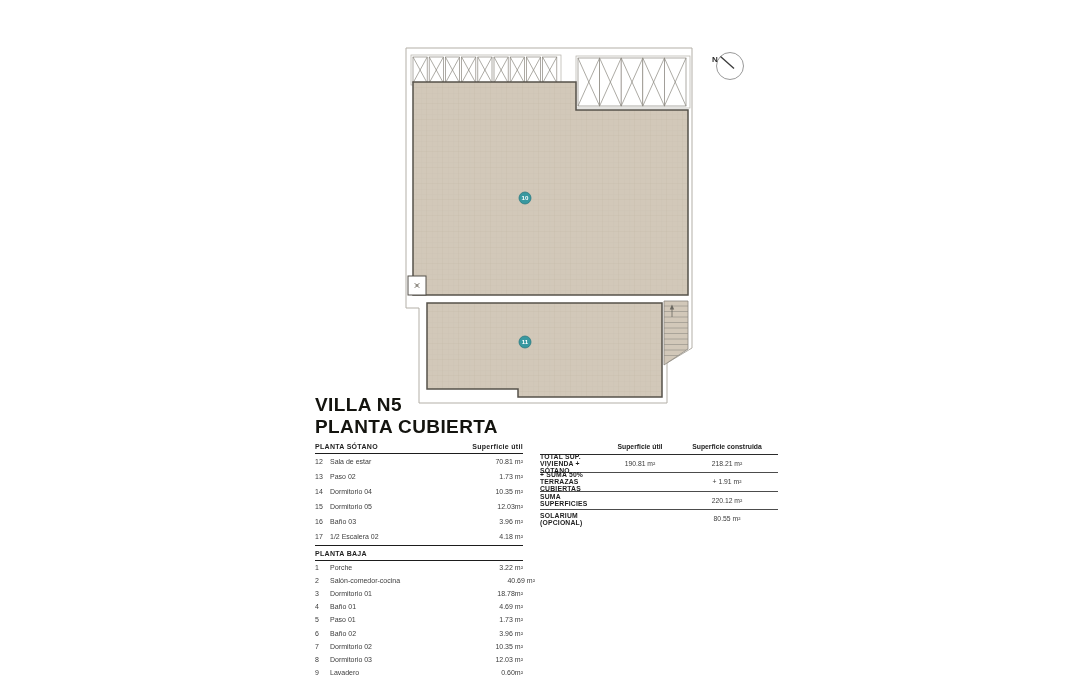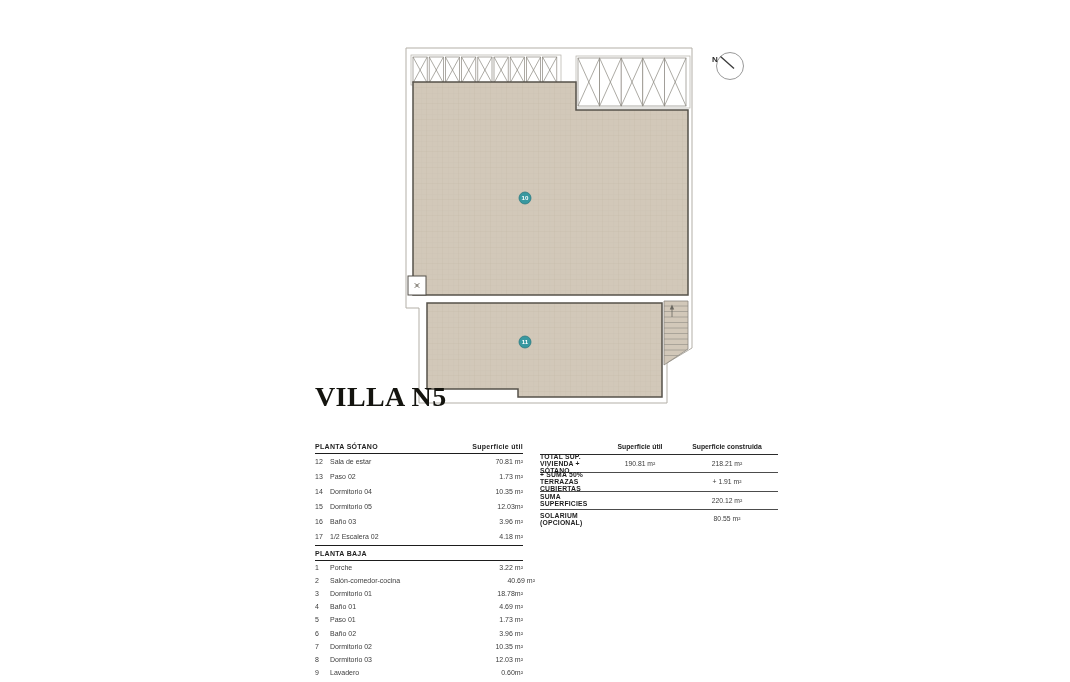--- a/index.html
+++ b/index.html
@@ -3,22 +3,22 @@
 <meta charset="utf-8">
 <style>
   html,body{margin:0;padding:0;background:#ffffff;}
   #page{position:relative;width:1070px;height:682px;background:#fff;overflow:hidden;
         font-family:"Liberation Sans",sans-serif;color:#2e2e2e;}
 
   
   #plan-svg{position:absolute;left:395px;top:40px;width:372px;height:375px;}
 
   
-  .title-block{position:absolute;left:315px;top:386px;line-height:22px;
-               font-family:Liberation Serif, serif;font-weight:700;font-size:28px;
+  .title-block{position:absolute;left:315px;top:394px;line-height:22px;
+               font-family:Liberation Sans, sans-serif;font-weight:700;font-size:19px;
                letter-spacing:.4px;color:#14140f;}
 
   
   .room-table{position:absolute;left:315px;top:443px;width:208px;font-size:7px;}
   .sec-head{display:flex;justify-content:space-between;align-items:flex-end;
             font-weight:700;font-size:7px;letter-spacing:.3px;color:#1d1d1d;
             padding-bottom:3px;border-bottom:1.4px solid #1d1d1d;}
   .sec-head.mid{margin-top:1px;padding-top:4px;padding-bottom:3px;}
   .r-row{display:flex;align-items:center;height:15px;color:#3c3c3c;}
   .r-row.tight{height:13.1px;}
@@ -130,20 +130,21 @@
 
     <g>
       <circle cx="335" cy="26" r="13.5" fill="none" stroke="#9a9a9a" stroke-width="1"></circle>
       <path d="M325.5,16.5 L339,28.5" stroke="#3a3a3a" stroke-width="1.3" fill="none"></path>
       <text x="317" y="22" font-size="8" font-weight="bold" font-family="Liberation Sans, sans-serif" fill="#2a2a2a">N</text>
     </g>
   </svg>
 
   <div class="title-block">
     <div>VILLA N5</div>
+    <div>PLANTA CUBIERTA</div>
   </div>
 
   <div class="room-table">
 
     <div class="sec-head">
       <span>PLANTA SÓTANO</span>
       <span>Superficie útil</span>
     </div>
 
     <div class="r-row">

